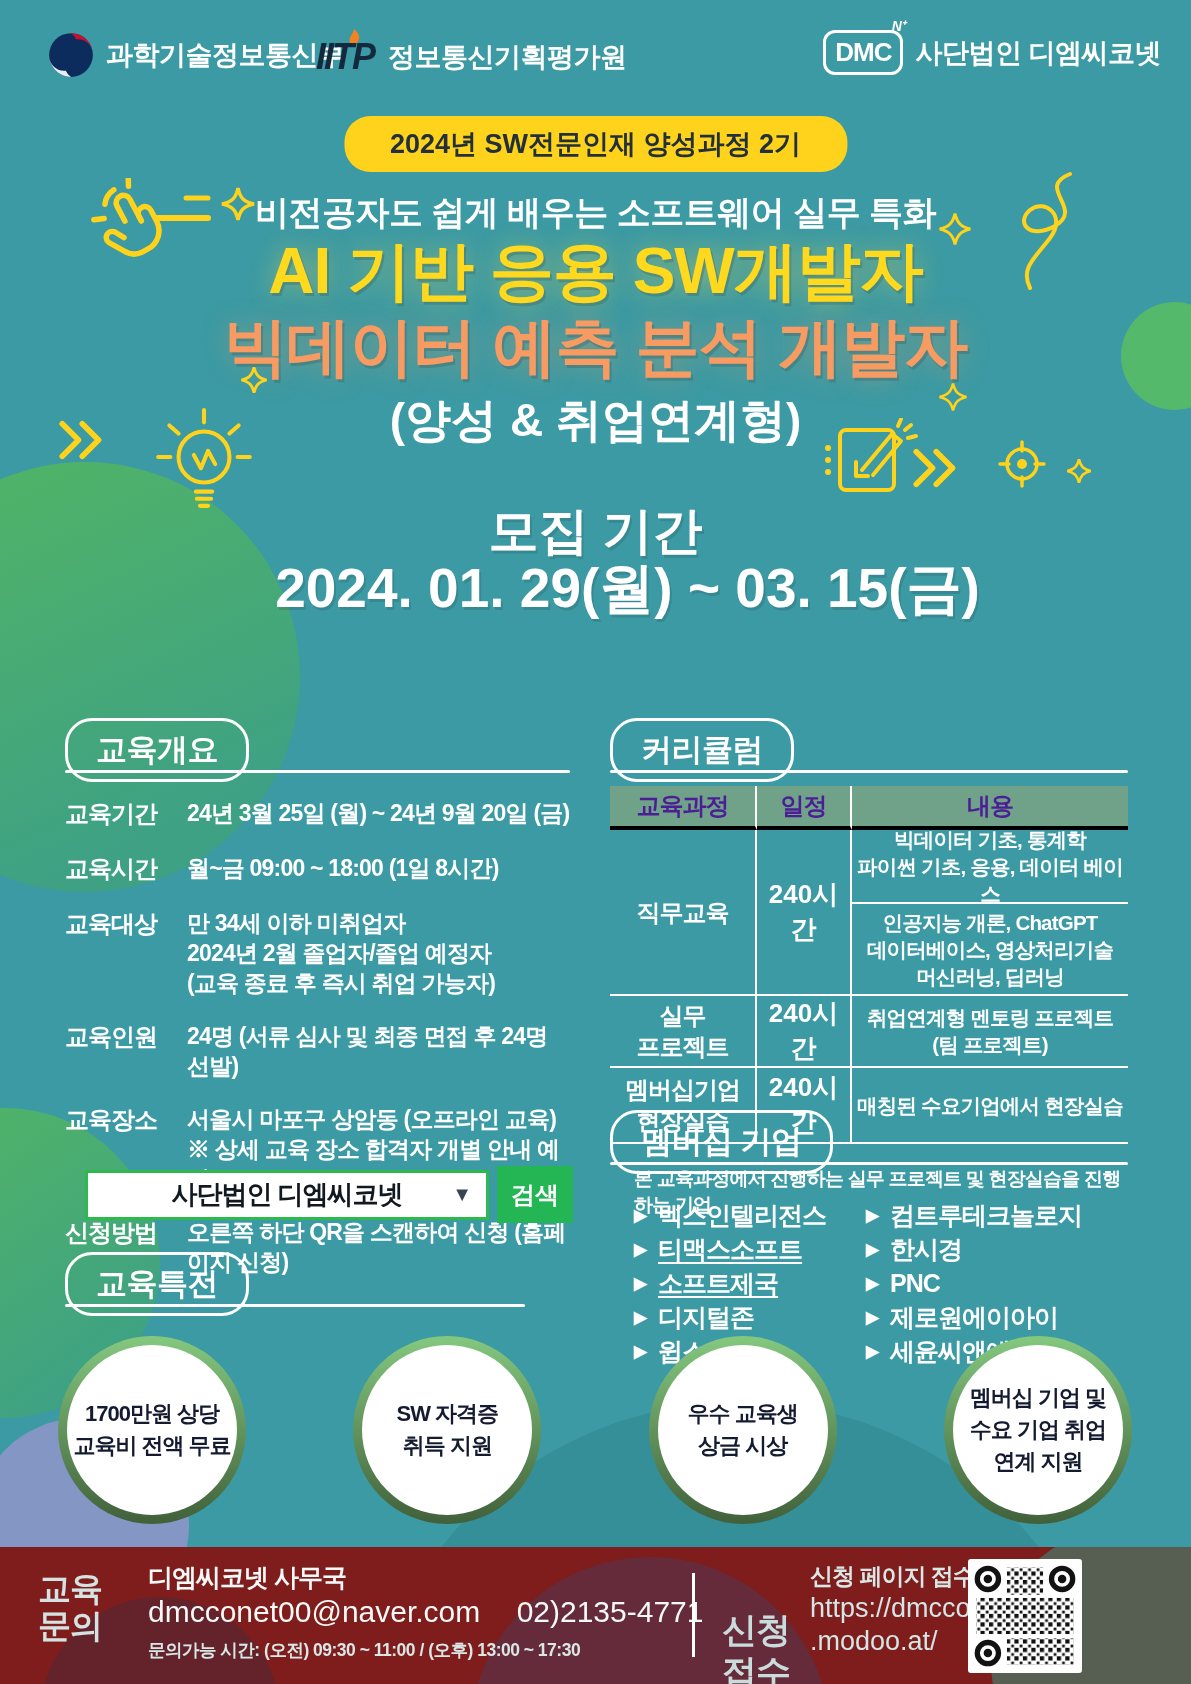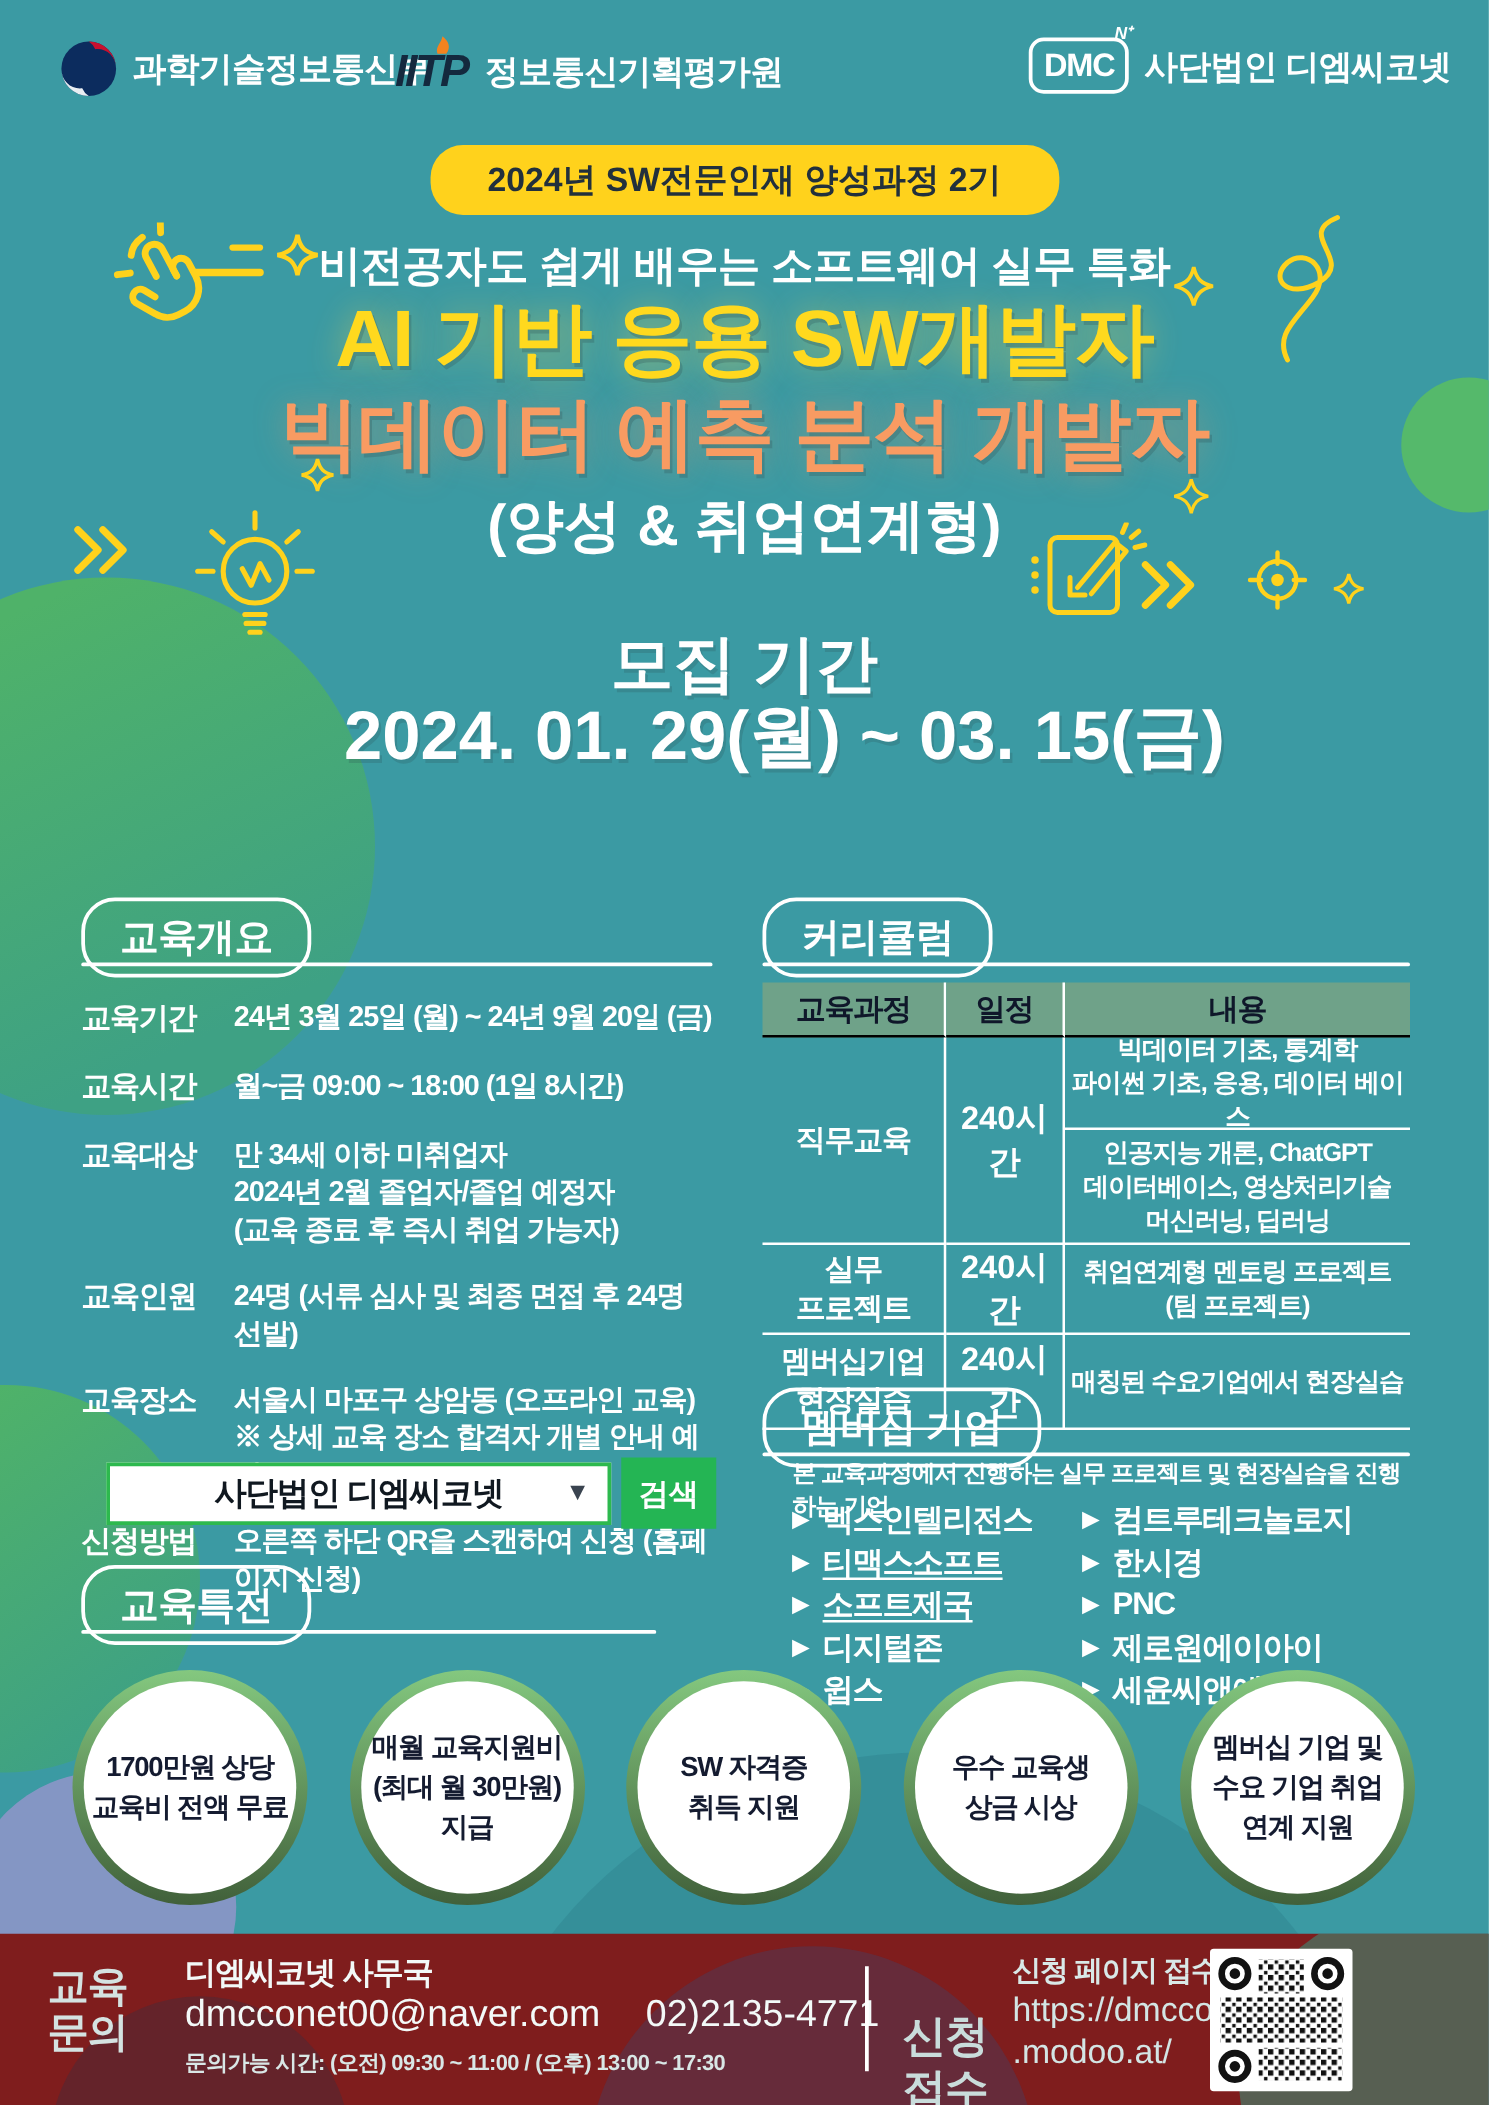--- a/index.html
+++ b/index.html
@@ -40,21 +40,21 @@
   .ov-label{width:122px;flex:none;color:#fff;font-weight:bold;font-size:24px;letter-spacing:-1px;}
   .ov-lines{color:#fff;font-weight:600;font-size:23px;line-height:30px;letter-spacing:-0.8px;}
   .select-row{position:absolute;left:85px;top:1166px;display:flex;align-items:center;}
   .select-box{width:398px;height:44px;background:#fff;border:3px solid #2DB94E;display:flex;align-items:center;justify-content:center;position:relative;}
   .select-box .val{color:#101820;font-weight:bold;font-size:26px;letter-spacing:-1px;}
   .select-box .arrow{position:absolute;right:14px;color:#3A4450;font-size:20px;}
   .search-btn{margin-left:8px;height:57px;padding:0 14px;background:#24B554;color:#fff;font-weight:bold;font-size:24px;display:flex;align-items:center;border:none;}
   
   .table{position:absolute;left:610px;top:786px;width:518px;display:grid;grid-template-columns:147px 95px 276px;grid-template-rows:44px 74px 92px 72px 76px;}
   .cell{display:flex;align-items:center;justify-content:center;text-align:center;color:#fff;font-weight:bold;}
-  .th{background:#6FA289;color:#0f172a;font-size:24px;letter-spacing:-1px;border-bottom:2px solid #000000;}
+  .th{background:#6FA289;color:#4c1d95;font-size:24px;letter-spacing:-1px;border-bottom:4px solid #000000;}
   .v-sep{border-right:2px solid #fff;}
   .b-bot{border-bottom:2px solid #fff;}
   .course{font-size:24px;line-height:31px;letter-spacing:-1px;flex-direction:column;}
   .hours{font-size:26px;}
   .content{font-size:20.5px;line-height:27px;letter-spacing:-0.8px;flex-direction:column;}
   .r23{grid-row:2/4;}
   
   .mem-subtitle{position:absolute;left:634px;top:1166px;width:500px;color:#fff;font-weight:bold;font-size:19px;letter-spacing:-0.8px;}
   .companies{position:absolute;left:634px;top:1198px;width:500px;display:flex;}
   .comp-col{display:flex;flex-direction:column;}
@@ -354,27 +354,20 @@
 
   <div class="sec" style="left:65px;top:1252px;width:505px;">
     <span class="tag-pill">교육특전</span>
     <div class="tag-underline" style="width:460px;"></div>
   </div>
   <div class="circles">
     <div class="circle">
         <div class="circle-in">
       <div>1700만원 상당</div>
           <div>교육비 전액 무료</div>
-    </div>
-      </div>
-    <div class="circle">
-        <div class="circle-in">
-      <div>매월 교육지원비</div>
-          <div>(최대 월 30만원)</div>
-          <div>지급</div>
     </div>
       </div>
     <div class="circle">
         <div class="circle-in">
       <div>SW 자격증</div>
           <div>취득 지원</div>
     </div>
       </div>
     <div class="circle">
         <div class="circle-in">

